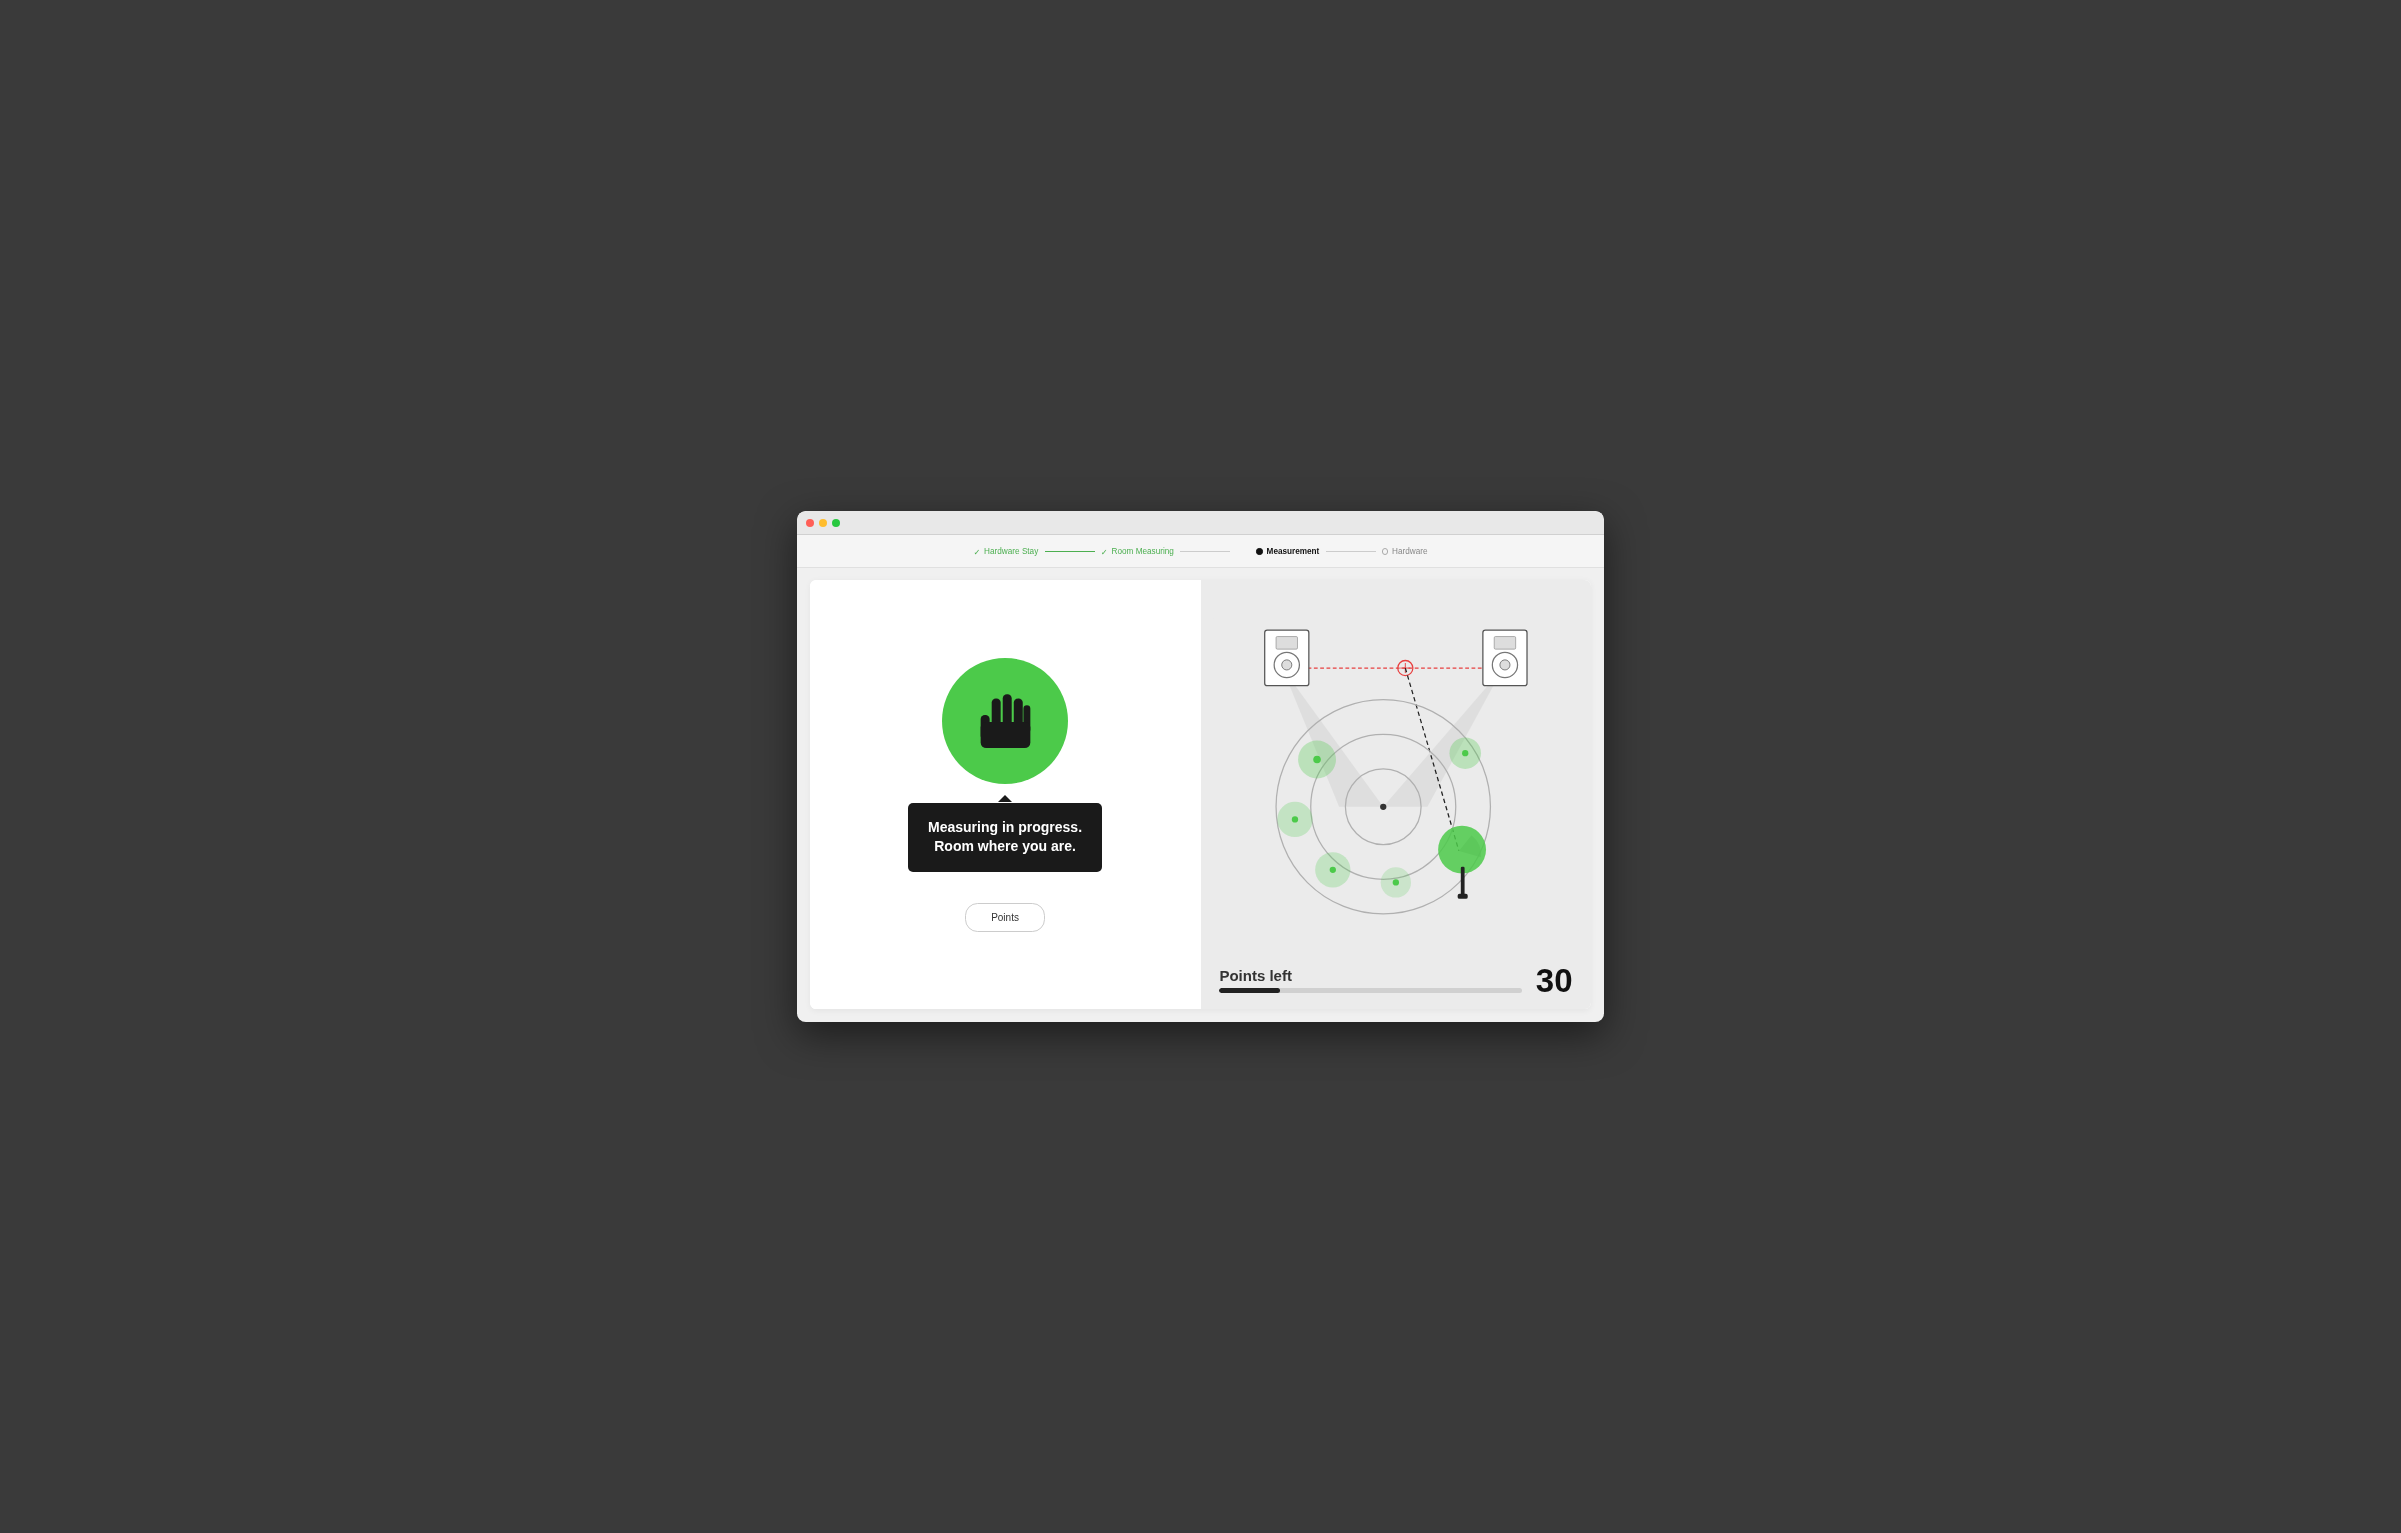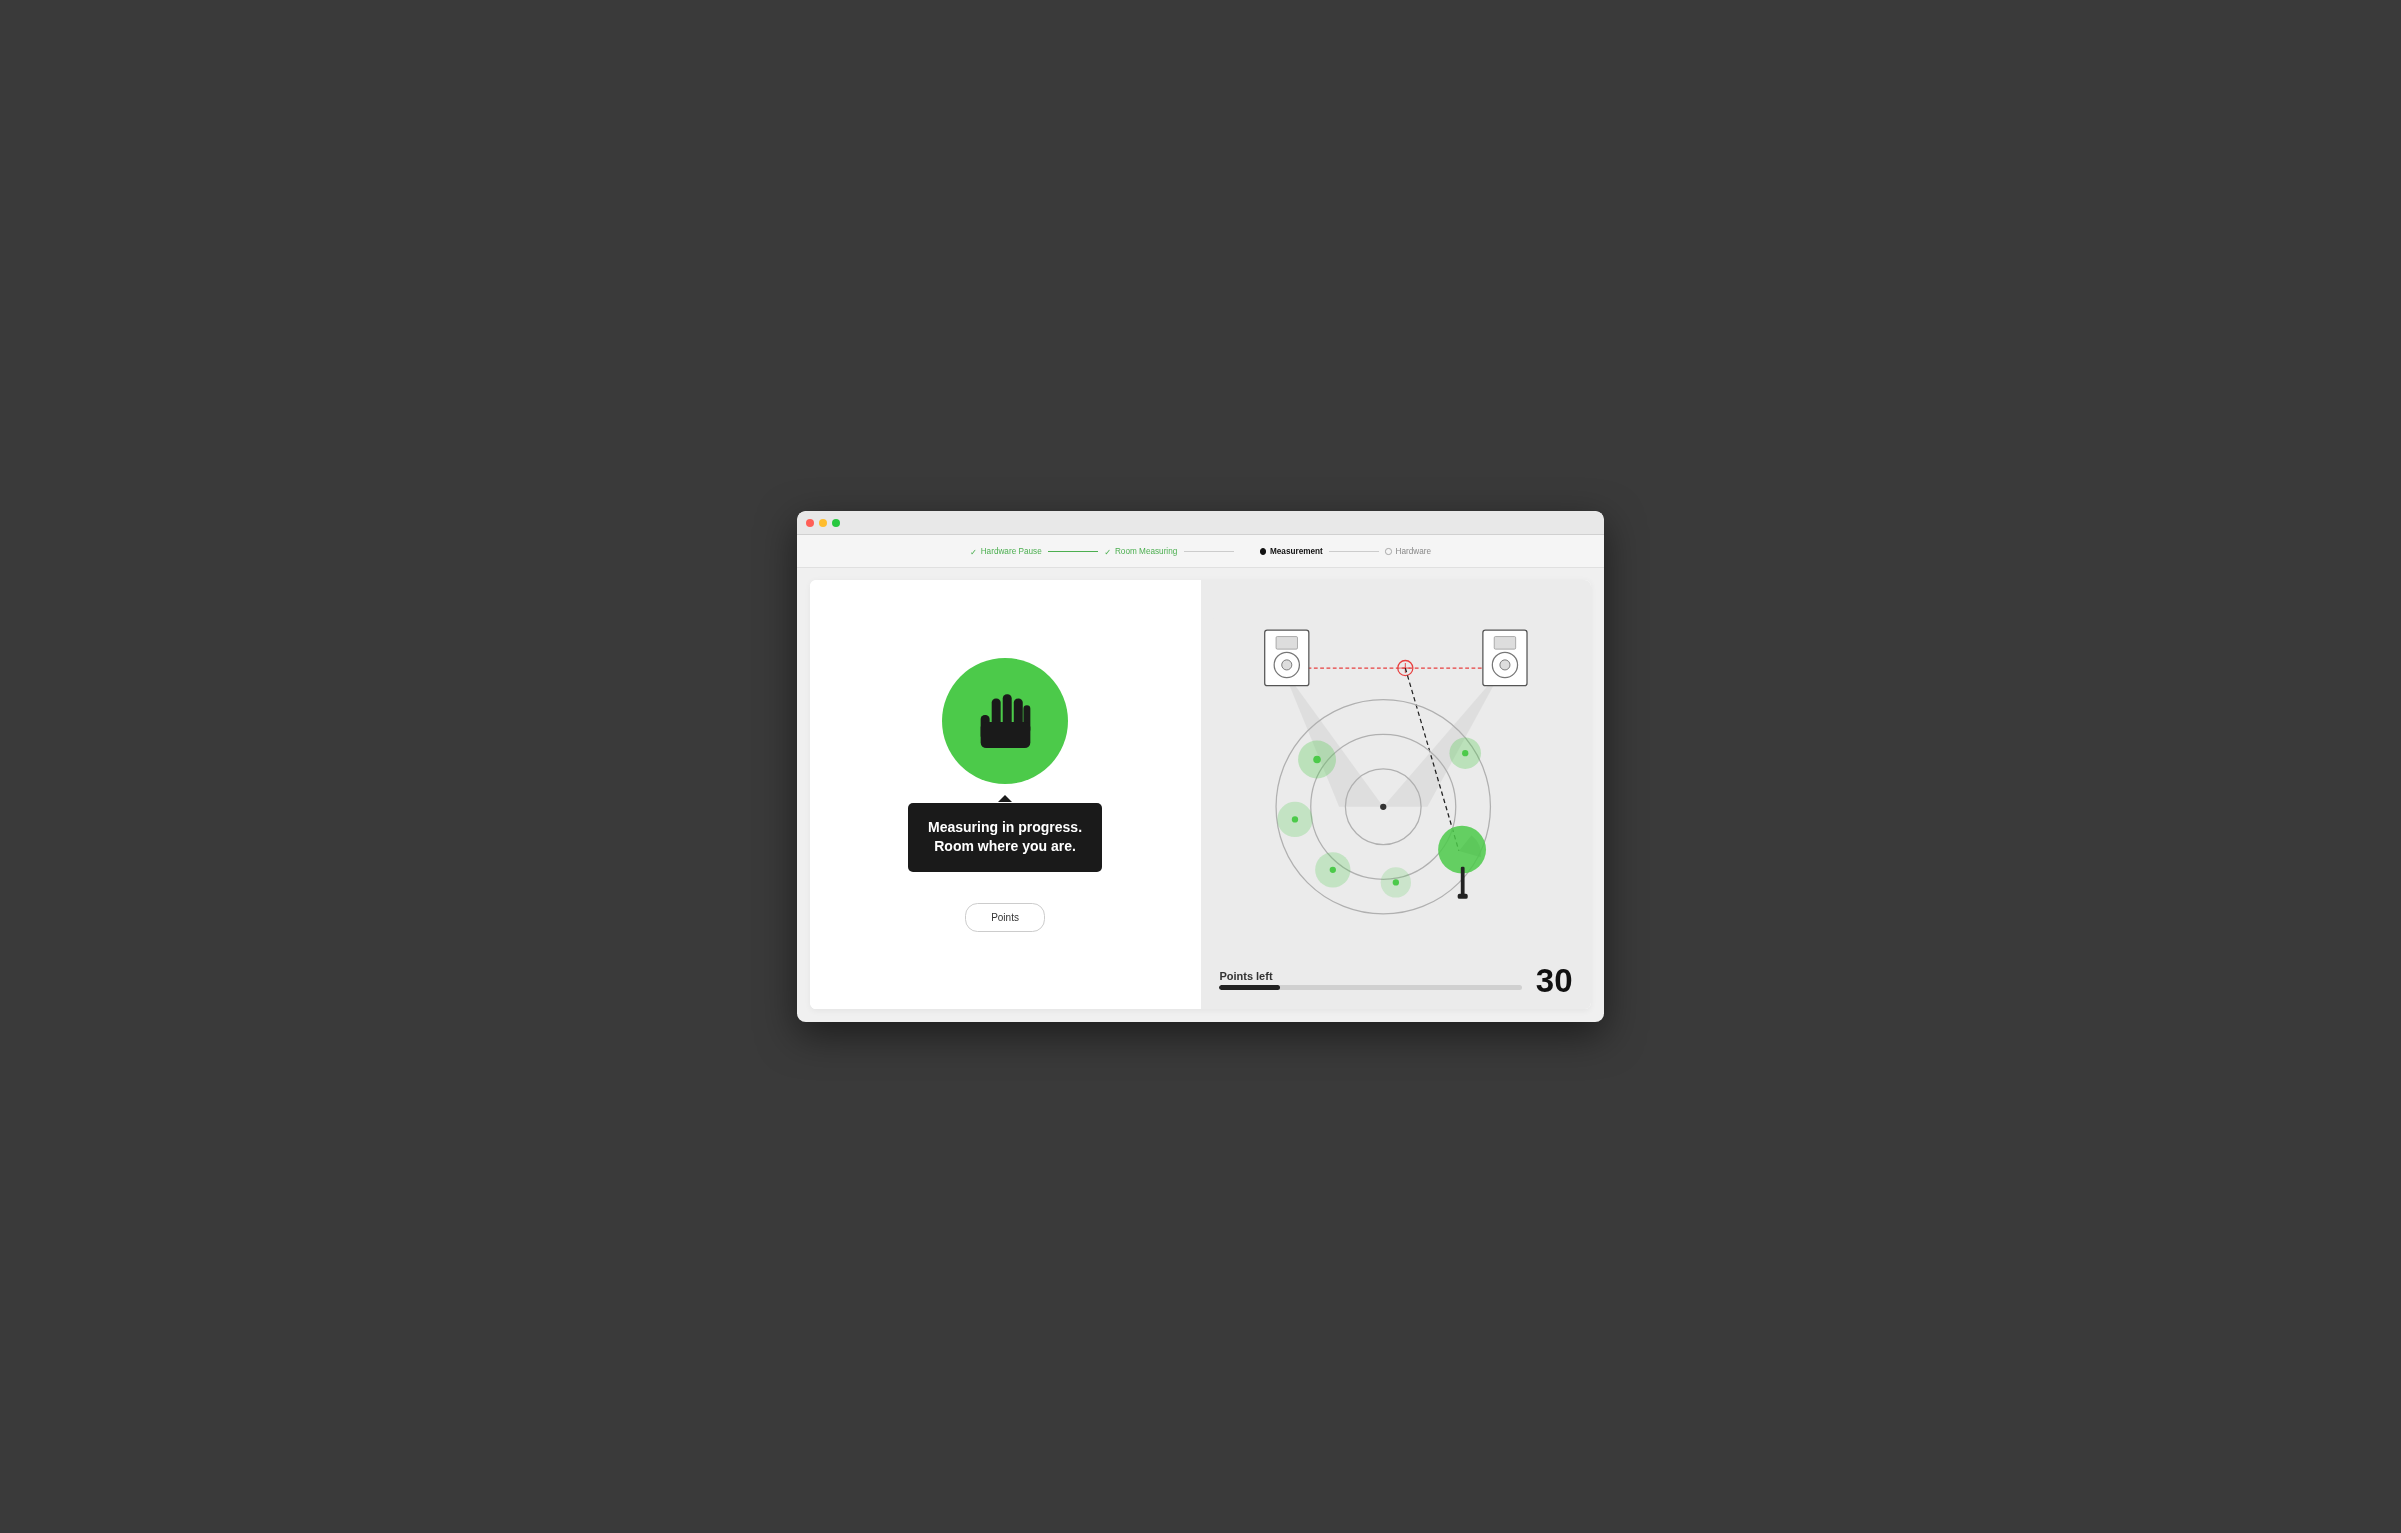--- a/index.html
+++ b/index.html
@@ -194,21 +194,21 @@
       flex-direction: column;
       padding: 12.6px;
     }
 
     .diagram-area {
       flex: 1;
       position: relative;
     }
 
     .points-left-label {
-      font-size: 11px;
+      font-size: 15px;
       font-weight: 600;
       color: #333;
       margin-bottom: 3.8px;
     }
 
     .points-count {
       font-size: 33px;
       font-weight: 700;
       color: #111;
       line-height: 1;
@@ -237,21 +237,21 @@
     <div class="traffic-lights">
       <div class="traffic-light tl-red"></div>
       <div class="traffic-light tl-yellow"></div>
       <div class="traffic-light tl-green"></div>
     </div>
   </div>
 
   <div class="stepper">
     <div class="step completed">
       <span class="step-icon">✓</span>
-      <span>Hardware Pause</span>
+      <span>Hardware Stay</span>
     </div>
     <div class="step-connector completed"></div>
     <div class="step completed">
       <span class="step-icon">✓</span>
       <span>Room Measuring</span>
     </div>
     <div class="step-connector"></div>
     <div class="step active">
       <span class="step-dot active"></span>
       <span>Measurement</span>

